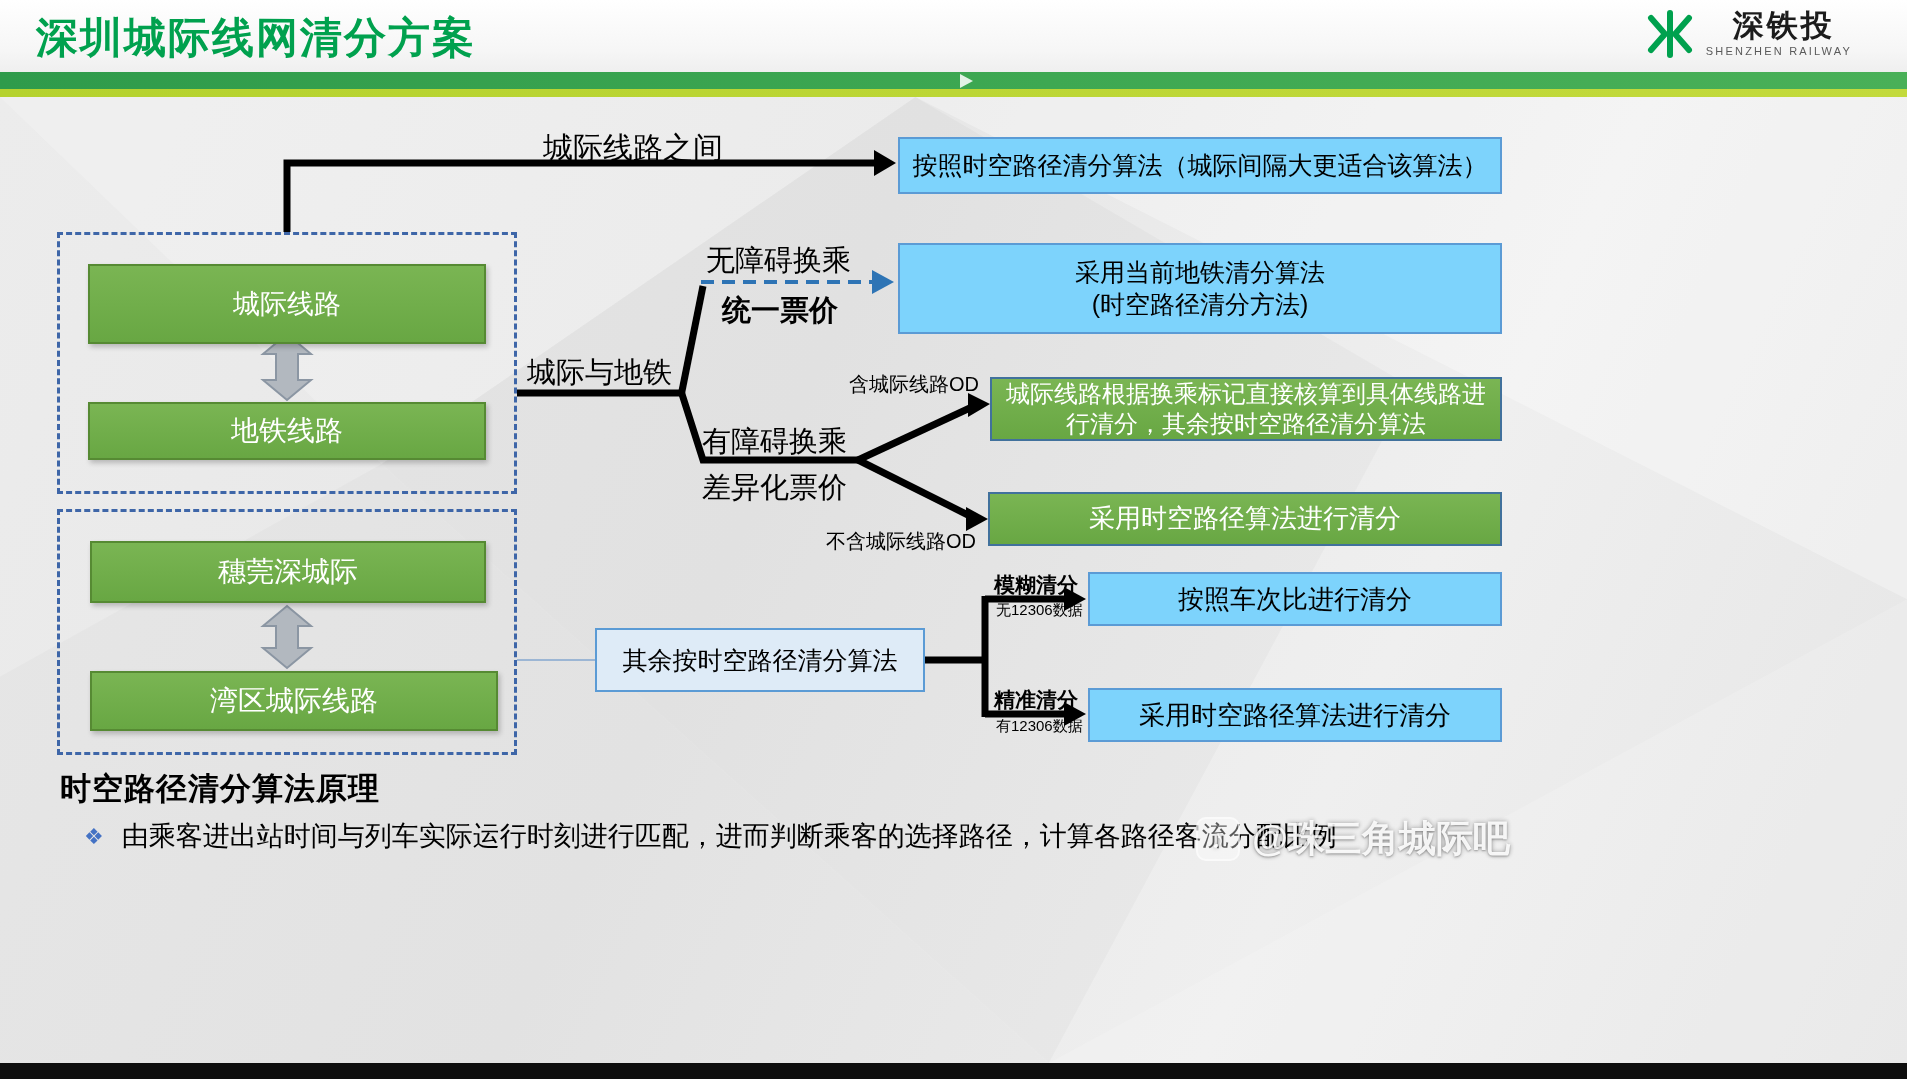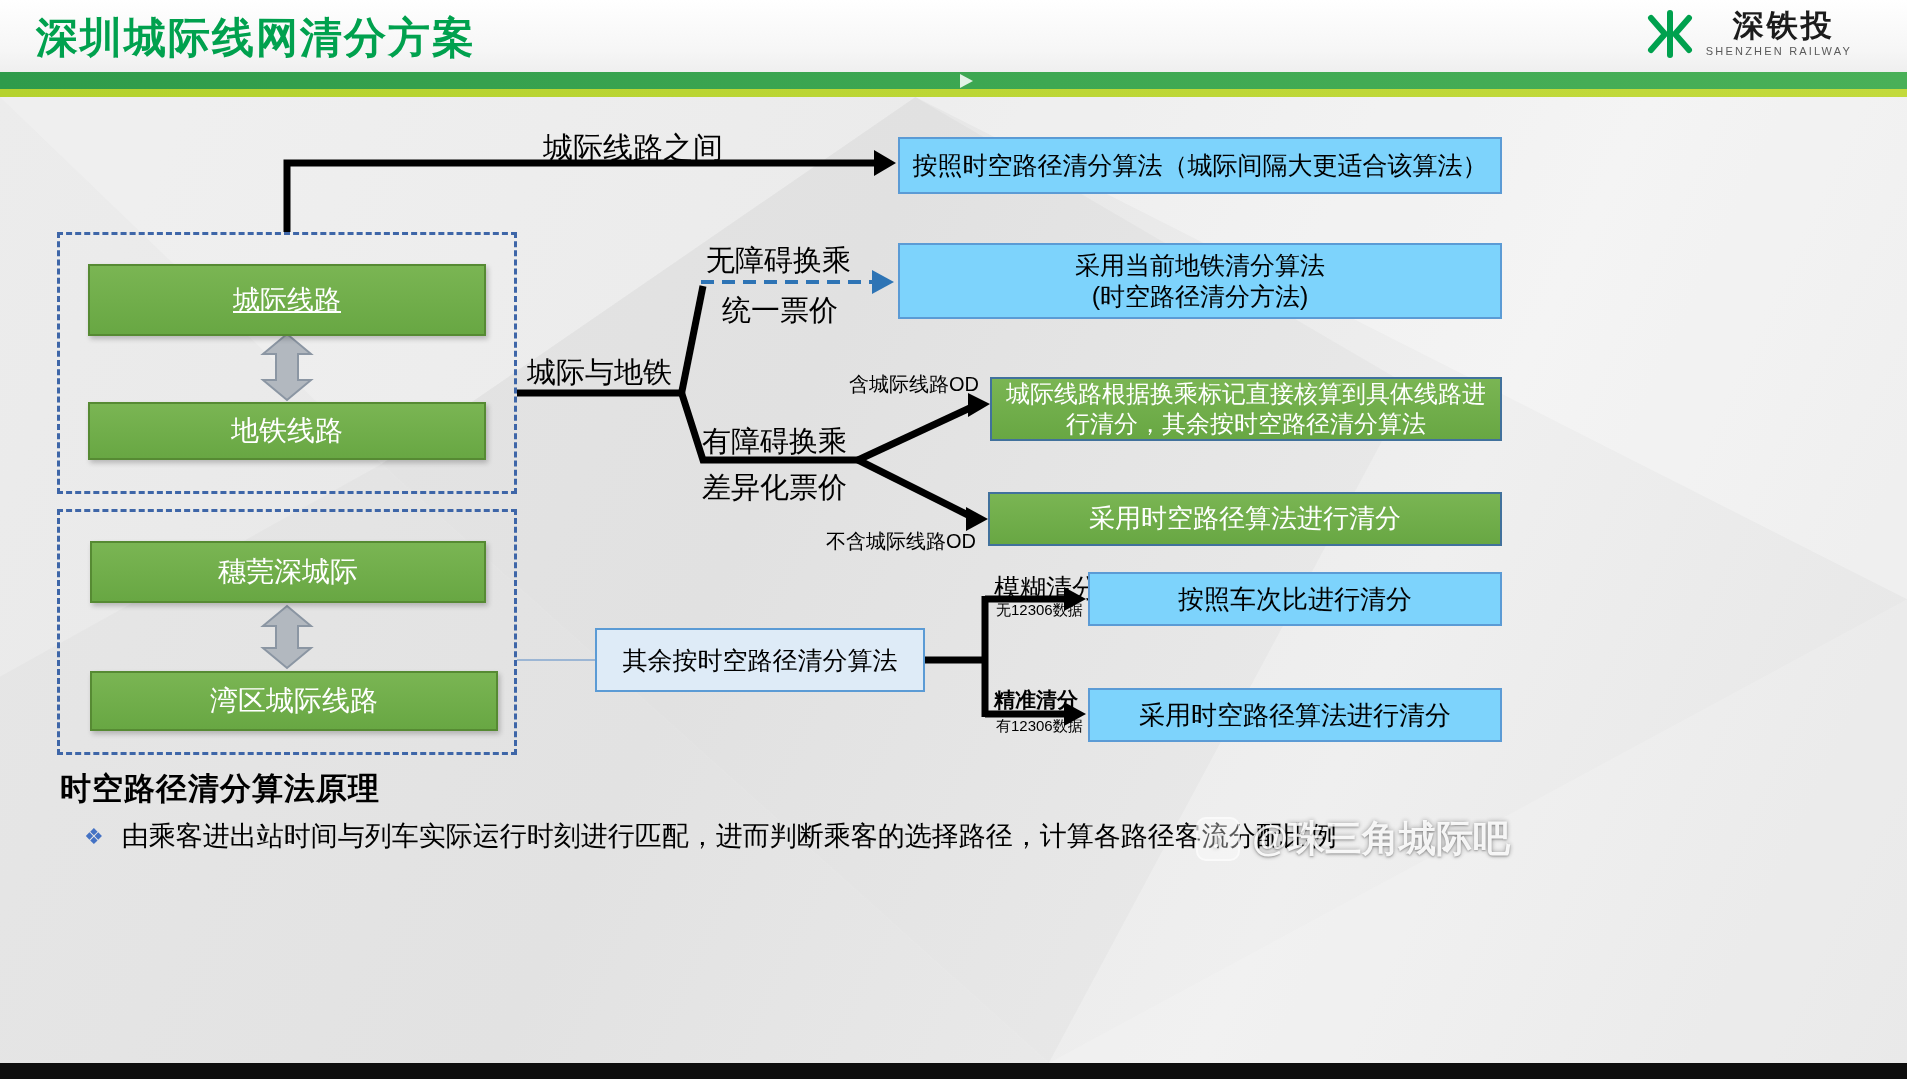--- a/index.html
+++ b/index.html
@@ -137,42 +137,42 @@
       <polygon points="1086,714 1064,702 1064,726" fill="#000" stroke="none"></polygon>
     </g>
 
     <polygon points="287,334 311,354 298,354 298,380 311,380 287,400 263,380 276,380 276,354 263,354" fill="#b2b8bf" stroke="#8b96a3" stroke-width="2"></polygon>
     <polygon points="287,606 311,626 298,626 298,648 311,648 287,668 263,648 276,648 276,626 263,626" fill="#b2b8bf" stroke="#8b96a3" stroke-width="2"></polygon>
   </svg>
 
   <div class="dashed" style="left:57px; top:232px; width:460px; height:262px;"></div>
   <div class="dashed" style="left:57px; top:509px; width:460px; height:246px;"></div>
 
-  <div class="gbox" style="left:88px; top:264px; width:398px; height:72px; font-size:27px;text-decoration:underline;">
+  <div class="gbox" style="left:88px; top:264px; width:398px; height:80px; font-size:27px;">
     <span>城际线路</span>
   </div>
   <div class="gbox" style="left:88px; top:402px; width:398px; height:58px; font-size:28px;">地铁线路</div>
   <div class="gbox" style="left:90px; top:541px; width:396px; height:62px; font-size:28px;">穗莞深城际</div>
   <div class="gbox" style="left:90px; top:671px; width:408px; height:60px; font-size:28px;">湾区城际线路</div>
 
   <div class="lbl" style="left:543px; top:128px; font-size:30px;">城际线路之间</div>
   <div class="lbl" style="left:527px; top:353px; font-size:29px;">城际与地铁</div>
   <div class="lbl" style="left:706px; top:241px; font-size:29px;">无障碍换乘</div>
-  <div class="lbl" style="left:722px; top:291px; font-size:29px;">统一票价</div>
+  <div class="lbl" style="left:722px; top:291px; font-size:29px;font-weight:bold;">统一票价</div>
   <div class="lbl" style="left:702px; top:422px; font-size:29px;">有障碍换乘</div>
   <div class="lbl" style="left:702px; top:468px; font-size:29px;">差异化票价</div>
   <div class="lbl" style="left:849px; top:371px; font-size:20px;">含城际线路OD</div>
   <div class="lbl" style="left:826px; top:528px; font-size:20px;">不含城际线路OD</div>
-  <div class="lbl" style="left:994px; top:571px; font-size:26px; font-weight:normal;">模糊清分</div>
+  <div class="lbl" style="left:994px; top:571px; font-size:21px; font-weight:bold;">模糊清分</div>
   <div class="lbl" style="left:996px; top:601px; font-size:15px;">无12306数据</div>
   <div class="lbl" style="left:994px; top:686px; font-size:21px; font-weight:bold;">精准清分</div>
   <div class="lbl" style="left:996px; top:717px; font-size:15px;">有12306数据</div>
 
   <div class="lgbox" style="left:898px; top:137px; width:604px; height:57px; font-size:25px;">按照时空路径清分算法（城际间隔大更适合该算法）</div>
-  <div class="lgbox" style="left:898px; top:243px; width:604px; height:76px; font-size:25px;">
+  <div class="lgbox" style="left:898px; top:243px; width:604px; height:91px; font-size:25px;">
     <span>采用当前地铁清分算法</span>
     <span>(时空路径清分方法)</span>
   </div>
   <div class="gbox" style="left:990px; top:377px; width:512px; height:64px; font-size:24px; padding:2px 10px; line-height:1.25; box-shadow:none; border-color:#41719C;">城际线路根据换乘标记直接核算到具体线路进行清分，其余按时空路径清分算法</div>
   <div class="gbox" style="left:988px; top:492px; width:514px; height:54px; font-size:26px; box-shadow:none; border-color:#41719C;">采用时空路径算法进行清分</div>
 
   <div class="bbox" style="left:595px; top:628px; width:330px; height:64px; font-size:25px;">其余按时空路径清分算法</div>
   <div class="lgbox" style="left:1088px; top:572px; width:414px; height:54px; font-size:26px;">按照车次比进行清分</div>
   <div class="lgbox" style="left:1088px; top:688px; width:414px; height:54px; font-size:26px;">采用时空路径算法进行清分</div>
 

